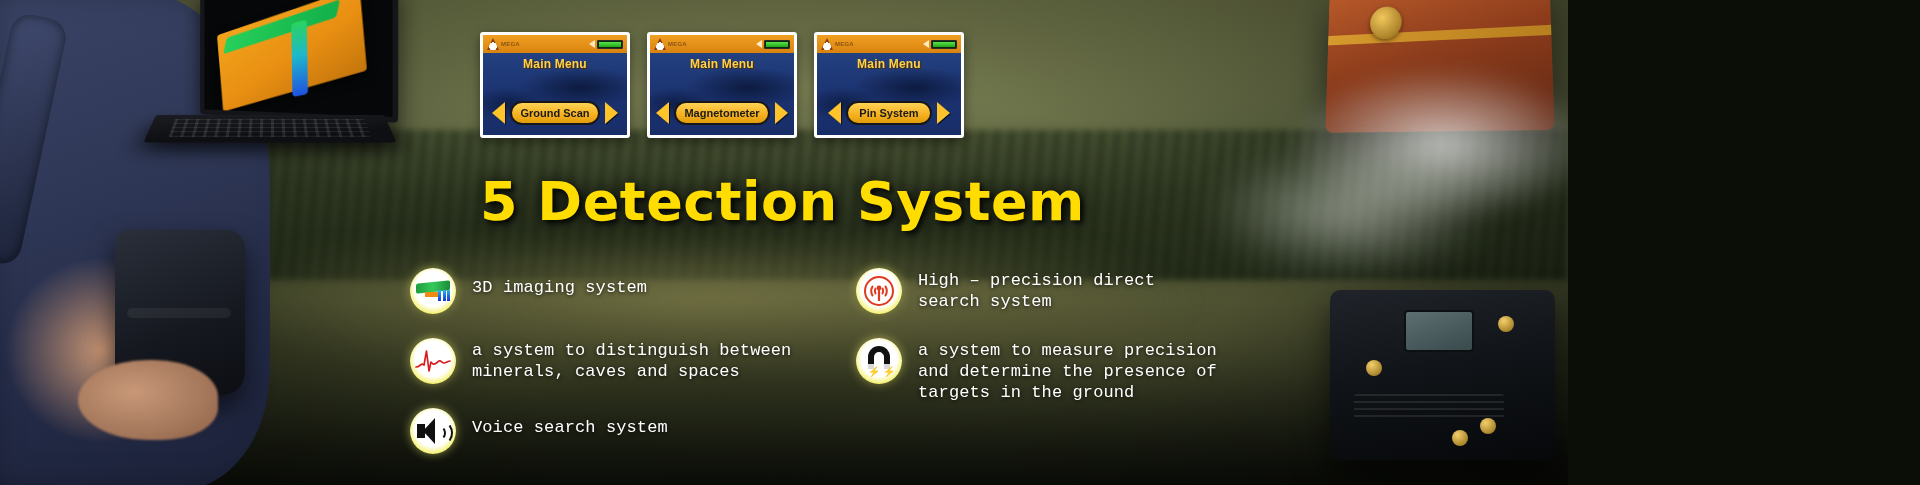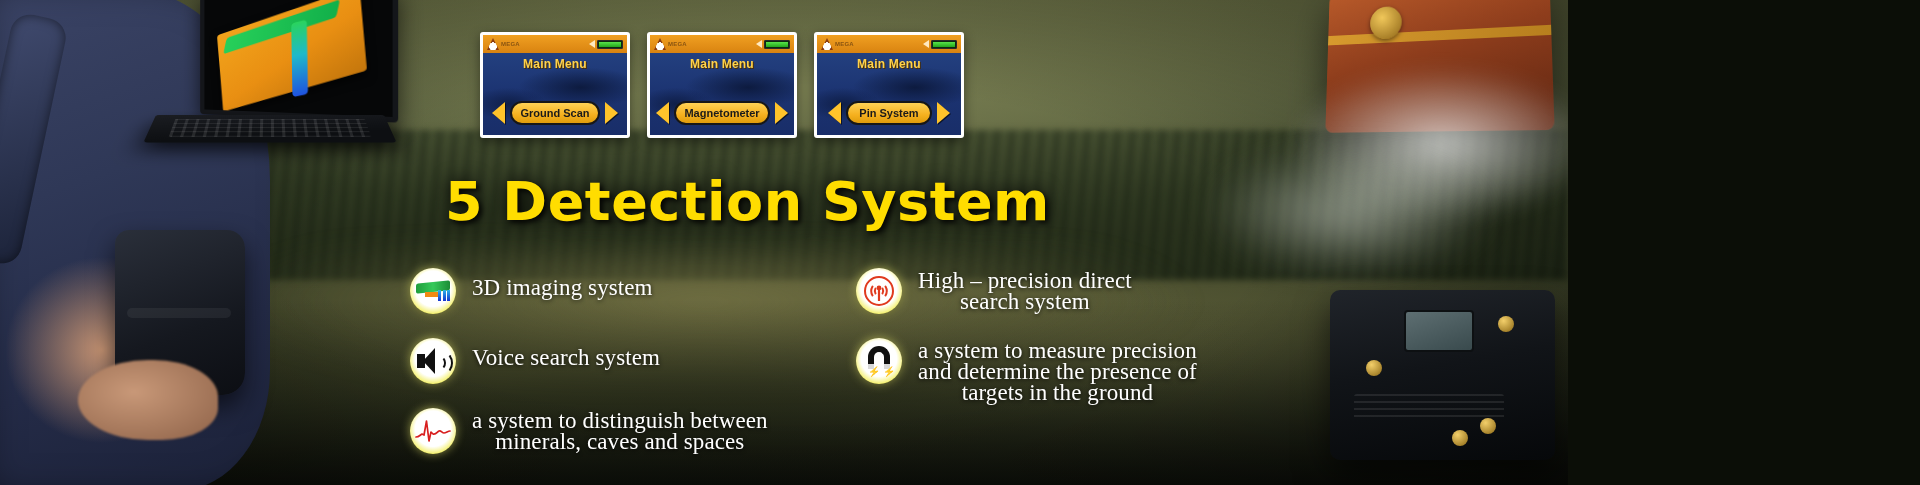--- a/index.html
+++ b/index.html
@@ -311,21 +311,21 @@
     border:2px solid #171717;border-radius:12px;
     display:flex;align-items:center;justify-content:center;
     font-size:11px;font-weight:bold;color:#1a1a1a;
     padding:0 8px;box-sizing:border-box;
     white-space:nowrap;
     cursor:pointer;
   }
 
   
   .headline{
-    position:absolute;left:445px;top:170px;
+    position:absolute;left:480px;top:170px;
     font-size:54px;font-weight:bold;
     color:#ffdd00;
     letter-spacing:.5px;
     text-shadow:0 0 18px rgba(0,0,0,.85), 3px 3px 5px rgba(0,0,0,.8);
     font-family:"DejaVu Sans","Liberation Sans",sans-serif;
   }
 
   
   .features{
     position:absolute;left:410px;top:268px;width:860px;
@@ -341,28 +341,27 @@
   .fc-icon{
     flex:0 0 auto;
     width:46px;height:46px;border-radius:50%;
     background:radial-gradient(circle at 50% 45%, #ffffff 0 52%, #f4f06a 74%, #e8e24a 100%);
     box-shadow:0 0 10px rgba(255,255,120,.55), 0 2px 6px rgba(0,0,0,.45);
     display:flex;align-items:center;justify-content:center;
     position:relative;overflow:hidden;
   }
   .ftext{
     color:#ffffff;
-    font-size:23px;
+    font-size:17px;
     line-height:21px;
     padding-top:9px;
     text-shadow:0 1px 4px rgba(0,0,0,.85);
-    font-family:Liberation Serif, serif;
+    font-family:Liberation Mono, monospace;
     letter-spacing:.1px;
     white-space:pre-line;
-    text-align:center;
   }
   .feature.tall .ftext{padding-top:2px;}
 
   
   .ico-terrain{
     width:34px;height:24px;position:relative;
   }
   .ico-terrain .t-green{
     position:absolute;left:0;top:3px;width:34px;height:10px;
     background:linear-gradient(90deg,#1f9d3c,#35c95a,#1c8c36);
@@ -553,41 +552,41 @@
             <div class="t-green"></div>
             <div class="t-orange"></div>
             <div class="t-blue b1"></div>
             <div class="t-blue b2"></div>
             <div class="t-blue b3"></div>
           </div>
         </div>
         <div class="ftext">3D imaging system</div>
       </div>
 
+      <div class="feature tall">
+        <div class="fc-icon">
+          <svg class="ico-wave" viewBox="0 0 36 26">
+            <path d="M1 19 C4 19 5 17 7 16 L9 17 L11.5 3 L14 23 L16 14 L18 16 C21 17 22 14 24 13 C26 12 27 15 29 15 C31 15 33 13 35 13" fill="none" stroke="#d81f1f" stroke-width="1.7" stroke-linecap="round" stroke-linejoin="round"></path>
+          </svg>
+        </div>
+        <div class="ftext">a system to distinguish between
+minerals, caves and spaces</div>
+      </div>
+
       <div class="feature">
         <div class="fc-icon">
           <div class="ico-speaker">
             <div class="sp-body"></div>
             <div class="sp-cone"></div>
             <div class="sp-arc sp-a1"></div>
             <div class="sp-arc sp-a2"></div>
             <div class="sp-arc sp-a3"></div>
           </div>
         </div>
         <div class="ftext">Voice search system</div>
-      </div>
-
-      <div class="feature tall">
-        <div class="fc-icon">
-          <svg class="ico-wave" viewBox="0 0 36 26">
-            <path d="M1 19 C4 19 5 17 7 16 L9 17 L11.5 3 L14 23 L16 14 L18 16 C21 17 22 14 24 13 C26 12 27 15 29 15 C31 15 33 13 35 13" fill="none" stroke="#d81f1f" stroke-width="1.7" stroke-linecap="round" stroke-linejoin="round"></path>
-          </svg>
-        </div>
-        <div class="ftext">a system to distinguish between
-minerals, caves and spaces</div>
       </div>
 
     </div>
 
     <div class="fcol right">
 
       <div class="feature tall">
         <div class="fc-icon">
           <svg class="ico-signal" viewBox="0 0 32 32">
             <circle cx="16" cy="16" r="14" fill="none" stroke="#e03a1e" stroke-width="2"></circle>

